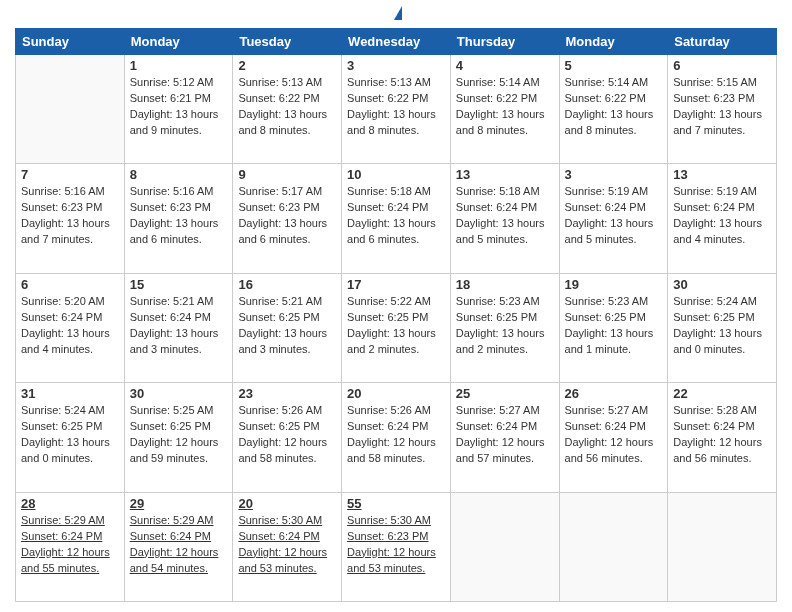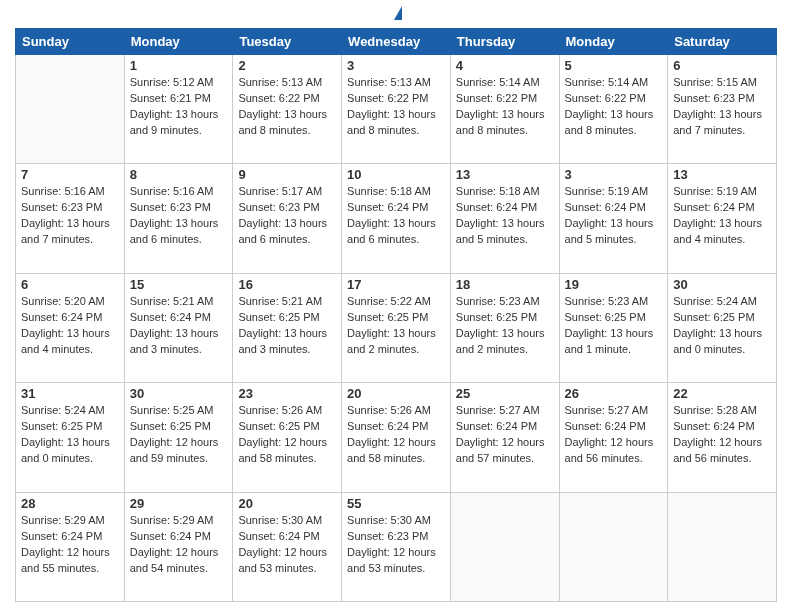--- a/index.html
+++ b/index.html
@@ -99,20 +99,21 @@
       display: block;
       margin-bottom: 2px;
     }
     .day-info {
       font-size: 11px;
       line-height: 1.45;
       color: #333;
     }
     .last-row td {
       height: 75px;
+      text-decoration: underline;
     }
   </style>
 </head>
 <body>
 
 <div class="page">
   <div class="header">
     <div class="logo">
       <div class="logo-text">
         <span class="logo-general"></span>

